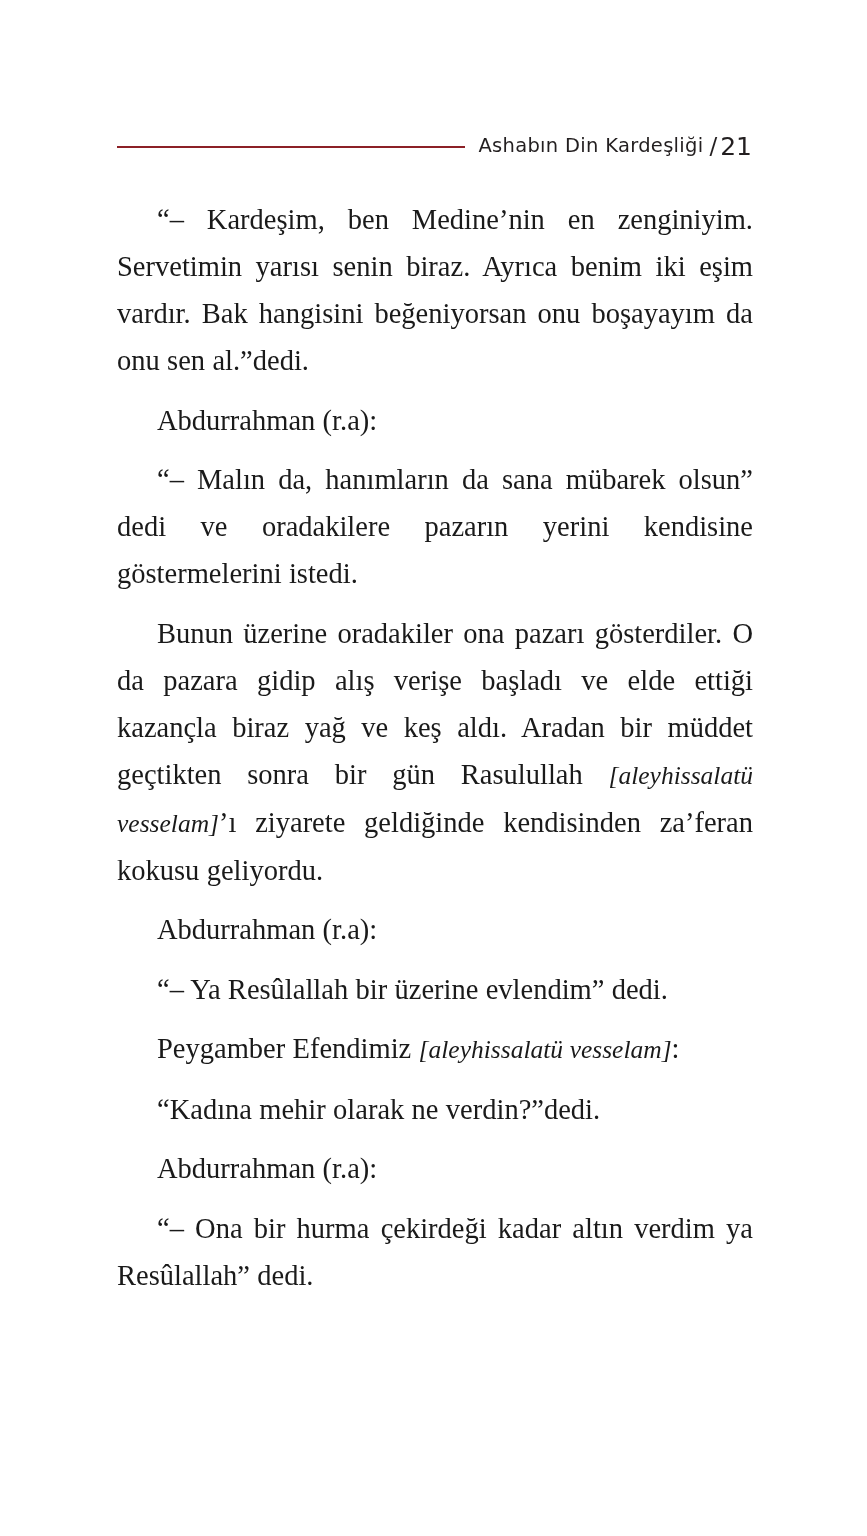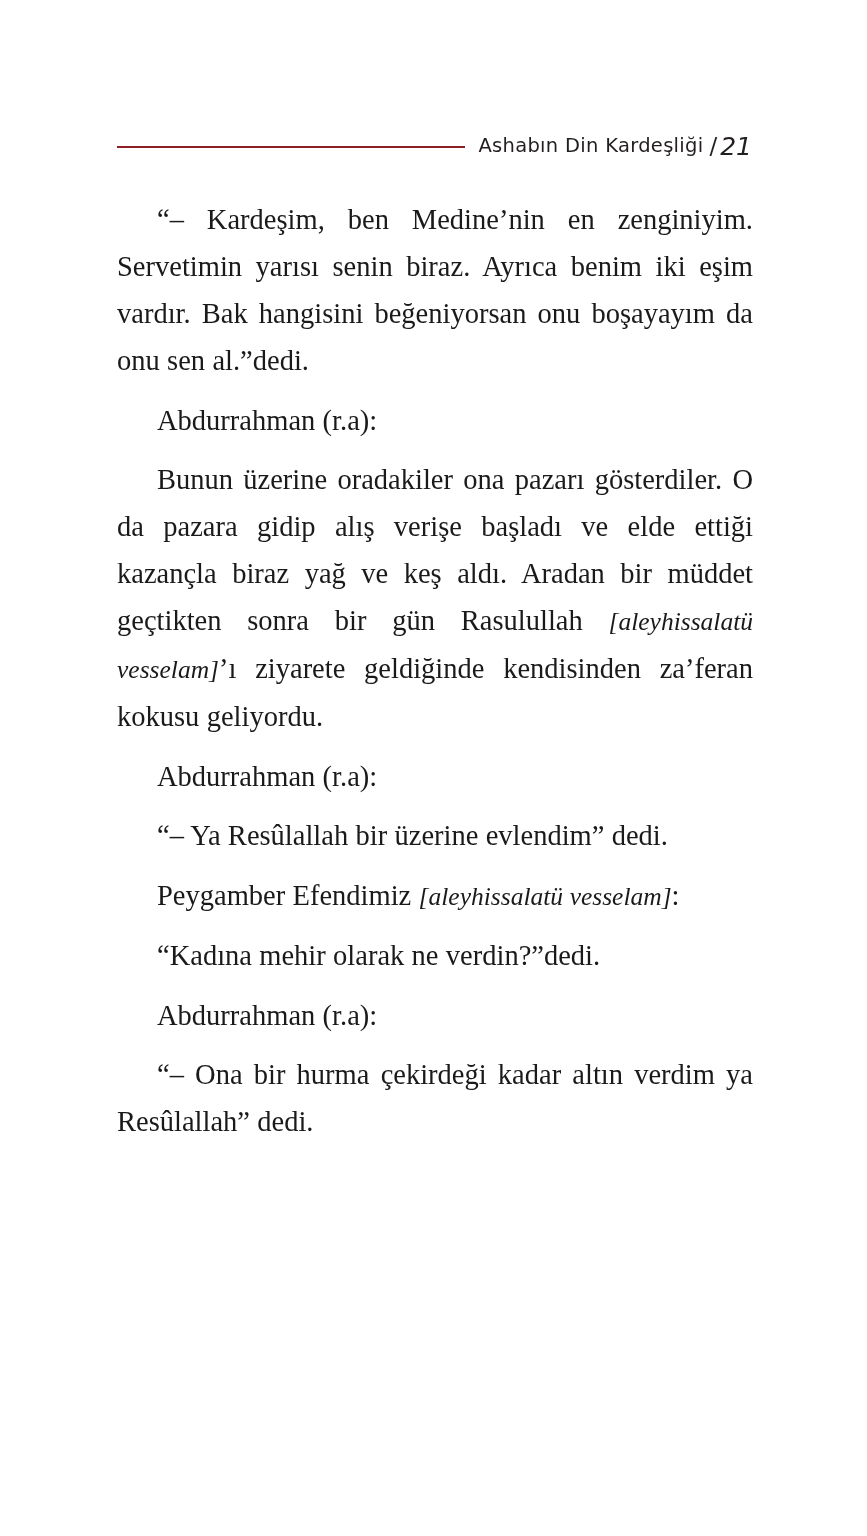--- a/index.html
+++ b/index.html
@@ -57,21 +57,20 @@
     font-size: 23px;
     color: #231f20;
     padding: 0 3px 0 6px;
     line-height: 1;
   }
   .head-pageno {
     font-family: "DejaVu Sans", "Liberation Sans", sans-serif;
     font-size: 25px;
     color: #231f20;
     line-height: 1;
-    font-style: italic;
   }
 
   
   .textblock {
     position: absolute;
     left: 117px;
     top: 180px;
     width: 636px;
   }
   p.para {
@@ -105,20 +104,21 @@
     <span class="head-sep">/</span>
     <span class="head-pageno">21</span>
   </div>
 
   <div class="textblock">
 
     <p class="para last-line-left">“– Kardeşim, ben Medine’nin en zenginiyim. Servetimin yarısı senin biraz. Ayrıca benim iki eşim vardır. Bak hangisini beğeniyorsan onu boşayayım da onu sen al.”dedi.</p>
 
     <p class="para last-line-left">Abdurrahman (r.a):</p>
 
+    <p class="para last-line-left">“– Malın da, hanımların da sana mübarek olsun” dedi ve oradakilere pazarın yerini kendisine göstermelerini istedi.</p>
 
     <p class="para last-line-left"><span>Bunun üzerine oradakiler ona pazarı gösterdiler. O da pazara gidip alış verişe başladı ve elde ettiği kazançla biraz yağ ve keş aldı. Aradan bir müddet geçtikten sonra bir gün Rasulullah </span><span class="em">[aleyhissalatü vesselam]</span><span>’ı ziyarete geldiğinde kendisinden za’feran kokusu geliyordu.</span></p>
 
 
 
     <p class="para last-line-left">Abdurrahman (r.a):</p>
 
     <p class="para last-line-left">“– Ya Resûlallah bir üzerine evlendim” dedi.</p>
 
     <p class="para last-line-left"><span>Peygamber Efendimiz </span><span class="em">[aleyhissalatü vesselam]</span><span>:</span></p>

